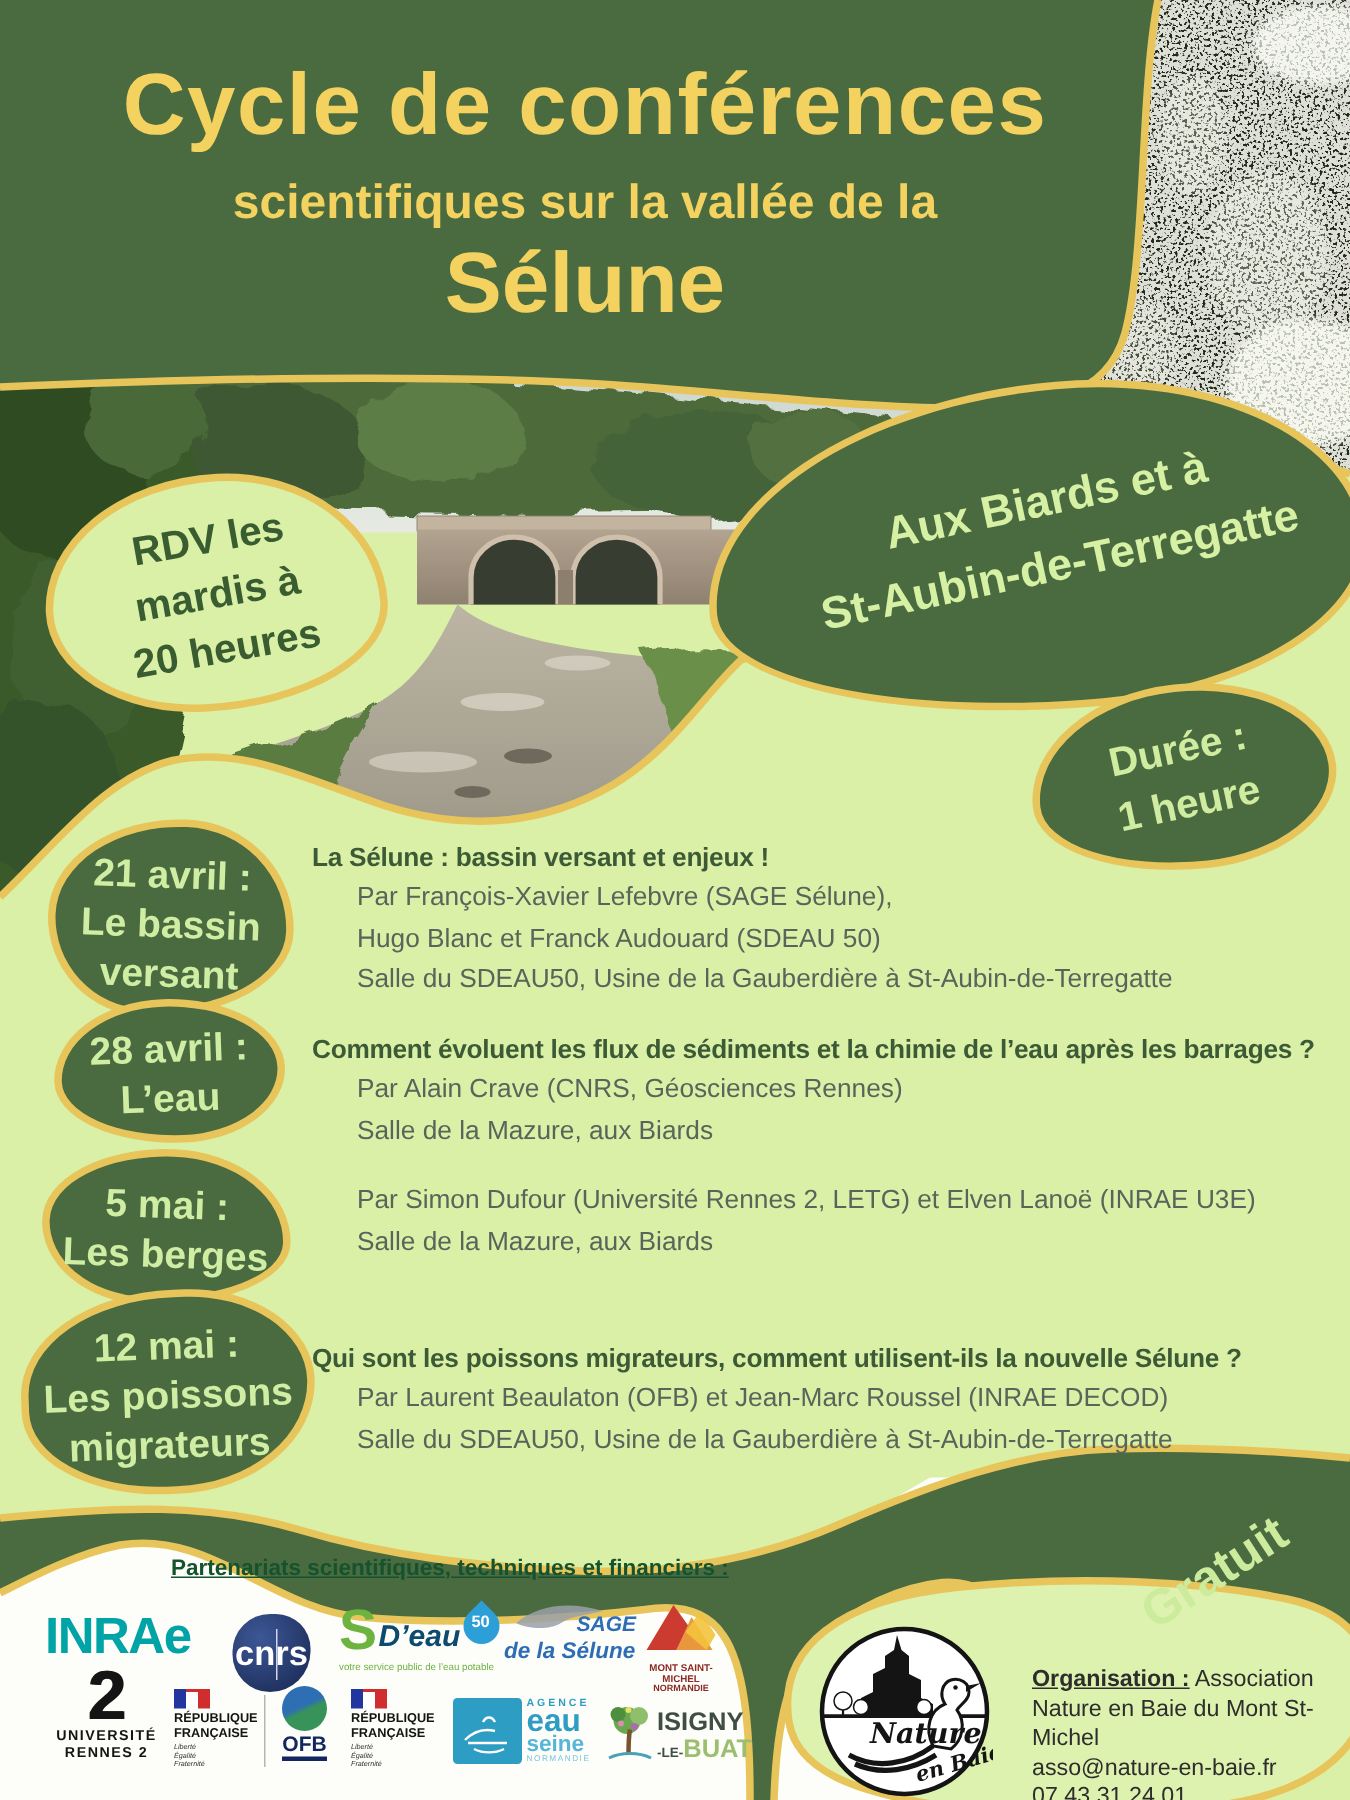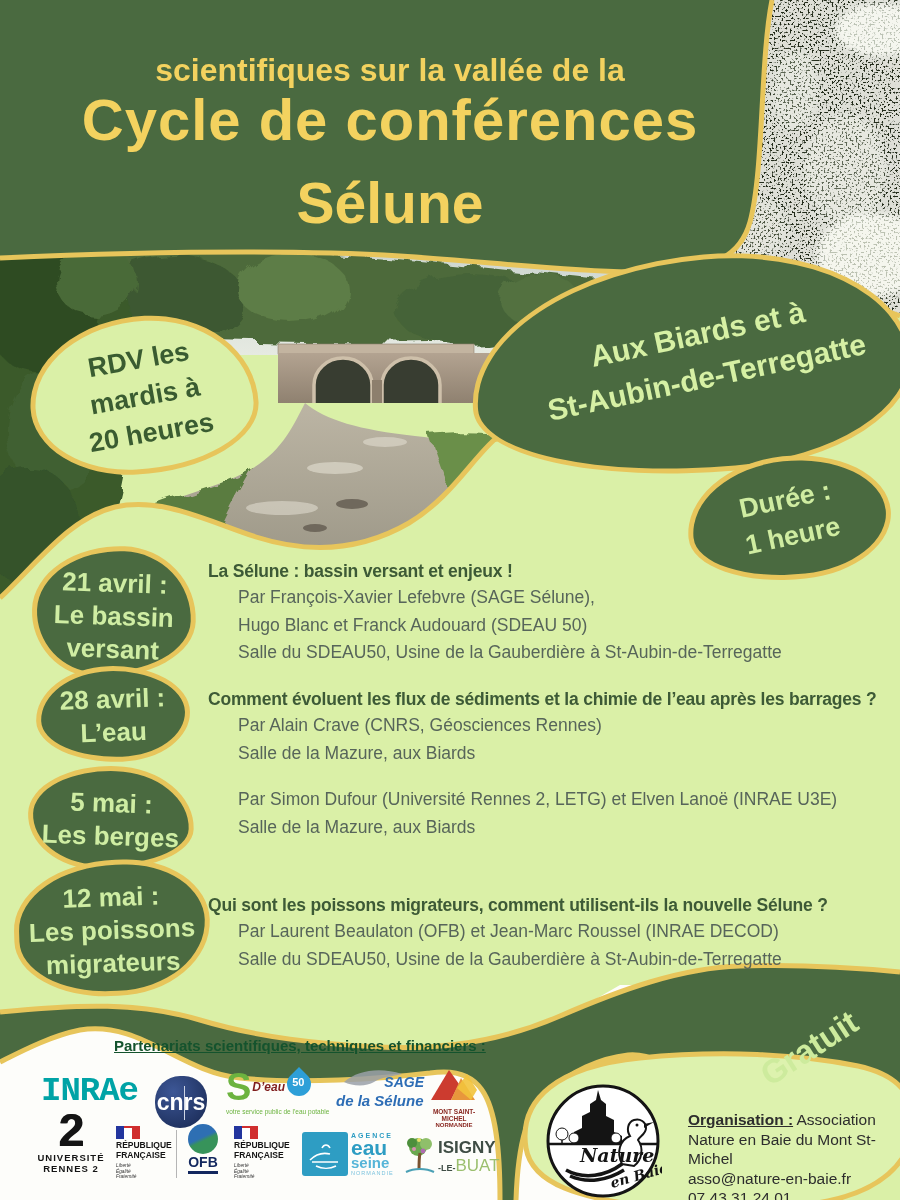--- a/index.html
+++ b/index.html
@@ -6,21 +6,21 @@
   #poster{position:relative;width:900px;height:1200px;overflow:hidden;background:#daf0a7;
           font-family:"Liberation Sans",sans-serif;margin:0 auto;}
   #artwork{position:absolute;left:0;top:0;width:900px;height:1200px;}
   .abs{position:absolute;}
   .preline{white-space:pre-line;}
 
   
   #header-text{left:0;top:38px;width:780px;text-align:center;color:#f3d25f;}
   #title1{font-size:58px;font-weight:700;letter-spacing:1px;line-height:64px;}
   #title2{font-size:32px;font-weight:700;margin-top:14px;line-height:36px;}
-  #title3{font-size:57px;font-weight:700;margin-top:20px;line-height:62px;}
+  #title3{font-size:57px;font-weight:700;margin-top:6px;line-height:62px;}
 
   
   .blob{position:absolute;border:5px solid #e7c55b;box-sizing:border-box;}
   .blob-dark{background:#4a6a40;}
   .blob-light{background:#daf0a7;}
   #rdv-blob{left:30px;top:316px;width:228px;height:158px;
             border-radius:52% 48% 55% 45% / 55% 58% 42% 45%;transform:rotate(-3deg);}
   #rdv-text{left:18px;top:20px;width:184px;text-align:center;transform:rotate(-7deg);
             font-size:27px;line-height:37px;font-weight:700;color:#3a5c31;}
   #location-blob{left:470px;top:256px;width:442px;height:218px;
@@ -51,29 +51,29 @@
   
   #gratuit{left:752px;top:1018px;width:150px;transform:rotate(-33deg);
            font-size:33px;font-weight:800;color:#cdeb9d;}
   #partners-heading{left:114px;top:1037px;font-size:15px;font-weight:600;color:#14532d;
            text-decoration:underline;}
   #org-block{left:688px;top:1110px;width:212px;font-size:15.5px;line-height:19.5px;color:#2d2d2d;}
   #org-block .u{text-decoration:underline;font-weight:600;}
   #nature-logo{left:544px;top:1082px;width:118px;height:118px;}
 
   
-  #logo-inrae{left:41px;top:1072px;font-size:34px;font-weight:800;color:#00a3a6;letter-spacing:-1px;font-family:Liberation Mono, monospace;}
+  #logo-inrae{left:30px;top:1072px;font-size:34px;font-weight:800;color:#00a3a6;letter-spacing:-1px;}
   #logo-cnrs{left:155px;top:1076px;width:52px;height:52px;border-radius:50% 46% 54% 50%;
              background:radial-gradient(circle at 35% 30%, #3d5796, #16264f);
              color:#fff;font-size:23px;font-weight:700;text-align:center;line-height:52px;}
   #logo-cnrs .cl{position:absolute;left:55%;top:20%;width:1px;height:34px;background:#cfd6e6;}
   #logo-seau{left:226px;top:1068px;width:110px;}
   #logo-seau .row{display:flex;align-items:flex-start;}
   #logo-seau .s{font-size:38px;font-weight:700;color:#6cb33f;line-height:38px;}
-  #logo-seau .deau{font-size:12px;font-weight:700;font-style:italic;color:#7f1d1d;margin:12px 2px 0 1px;}
+  #logo-seau .deau{font-size:20px;font-weight:700;font-style:italic;color:#0c4a6e;margin:12px 2px 0 1px;}
   .drop{width:24px;height:24px;background:#2d9fd8;border-radius:0 50% 50% 50%;
         transform:rotate(45deg);margin-top:4px;position:relative;}
   .drop span{position:absolute;left:4px;top:5px;transform:rotate(-45deg);
         color:#fff;font-size:11px;font-weight:700;}
   #logo-seau .tag{font-size:6.5px;color:#6cb33f;margin-top:2px;}
   #logo-sage{left:336px;top:1060px;width:88px;color:#2d6db5;}
   #logo-sage svg{position:absolute;left:4px;top:2px;}
   #logo-sage .sage-top{text-align:right;font-size:14px;font-weight:700;font-style:italic;margin-top:14px;}
   #logo-sage .sage-bottom{font-size:15px;font-weight:700;font-style:italic;margin-top:2px;}
   #logo-msm{left:422px;top:1064px;width:64px;text-align:center;color:#8a2a23;}
@@ -101,21 +101,21 @@
   #logo-aesn .sq{width:46px;height:44px;background:#2e9dc3;border-radius:3px;position:relative;}
   #logo-aesn .txt{margin-left:3px;color:#2e9dc3;}
   #logo-aesn .a{font-size:7px;letter-spacing:2px;font-weight:700;}
   #logo-aesn .e{font-size:21px;font-weight:800;line-height:17px;}
   #logo-aesn .s{font-size:15px;font-weight:700;line-height:14px;color:#56b5d8;}
   #logo-aesn .n{font-size:5.5px;letter-spacing:1px;color:#7cc3de;}
   #logo-isigny{left:404px;top:1134px;display:flex;align-items:center;}
   #logo-isigny .txt{margin-left:2px;margin-top:4px;}
   #logo-isigny .n1{font-size:17px;font-weight:800;color:#3f4d45;line-height:16px;}
   #logo-isigny .n2{font-size:9px;font-weight:700;color:#3f4d45;}
-  #logo-isigny .n2 b{font-size:17px;font-weight:400;color:#9bbf6e;}
+  #logo-isigny .n2 b{font-size:17px;font-weight:700;color:#9bbf6e;}
 </style>
 </head>
 <body>
 
 <div id="poster">
 
   <svg id="artwork" viewBox="0 0 900 1200">
     <defs>
       <linearGradient id="skyG" x1="0" y1="0" x2="0" y2="1">
         <stop offset="0" stop-color="#c9d3cd"></stop>
@@ -223,22 +223,22 @@
                L500,1200 C500,1150 496,1110 482,1090 C470,1072 450,1070 430,1073 C380,1079 300,1084 240,1078 C180,1072 140,1020 80,1030 C50,1036 20,1052 0,1062 Z" fill="#4a6a40"></path>
       <path d="M0,1012 C80,1004 140,1002 200,1020 C260,1038 320,1044 380,1047 C440,1050 500,1042 560,1016 C620,990 680,968 740,966 C800,964 860,968 900,972" fill="none" stroke="#e7c55b" stroke-width="5"></path>
       <path d="M0,1062 C20,1052 50,1036 80,1030 C140,1020 180,1072 240,1078 C300,1084 380,1079 430,1073 C450,1070 470,1072 482,1090 C496,1110 500,1150 500,1200" fill="none" stroke="#e7c55b" stroke-width="5"></path>
       <path d="M516,1200 C518,1140 528,1110 548,1092 C570,1072 600,1058 628,1055 C638,1054 648,1056 660,1062 C690,1076 720,1084 760,1096 C810,1112 860,1130 900,1140" fill="none" stroke="#e7c55b" stroke-width="5"></path>
     </g>
 
     <path d="M526,1148 C518,1098 560,1066 640,1058 C720,1050 800,1054 858,1066 C900,1075 916,1098 913,1128 C909,1164 880,1190 828,1201 C760,1214 700,1214 642,1206 C585,1198 532,1186 526,1148 Z" fill="#ddf2ae" stroke="#e7c55b" stroke-width="5"></path>
   </svg>
 
   <div class="abs" id="header-text">
+    <div id="title1">Cycle de conférences</div>
     <div id="title2">scientifiques sur la vallée de la</div>
-    <div id="title1">Cycle de conférences</div>
     <div id="title3">Sélune</div>
   </div>
 
   <div class="blob blob-light" id="rdv-blob">
     <div class="abs preline" id="rdv-text">RDV les
 mardis à
 20 heures</div>
   </div>
   <div class="blob blob-dark" id="location-blob">
     <div class="abs preline" id="location-text">Aux Biards et à

